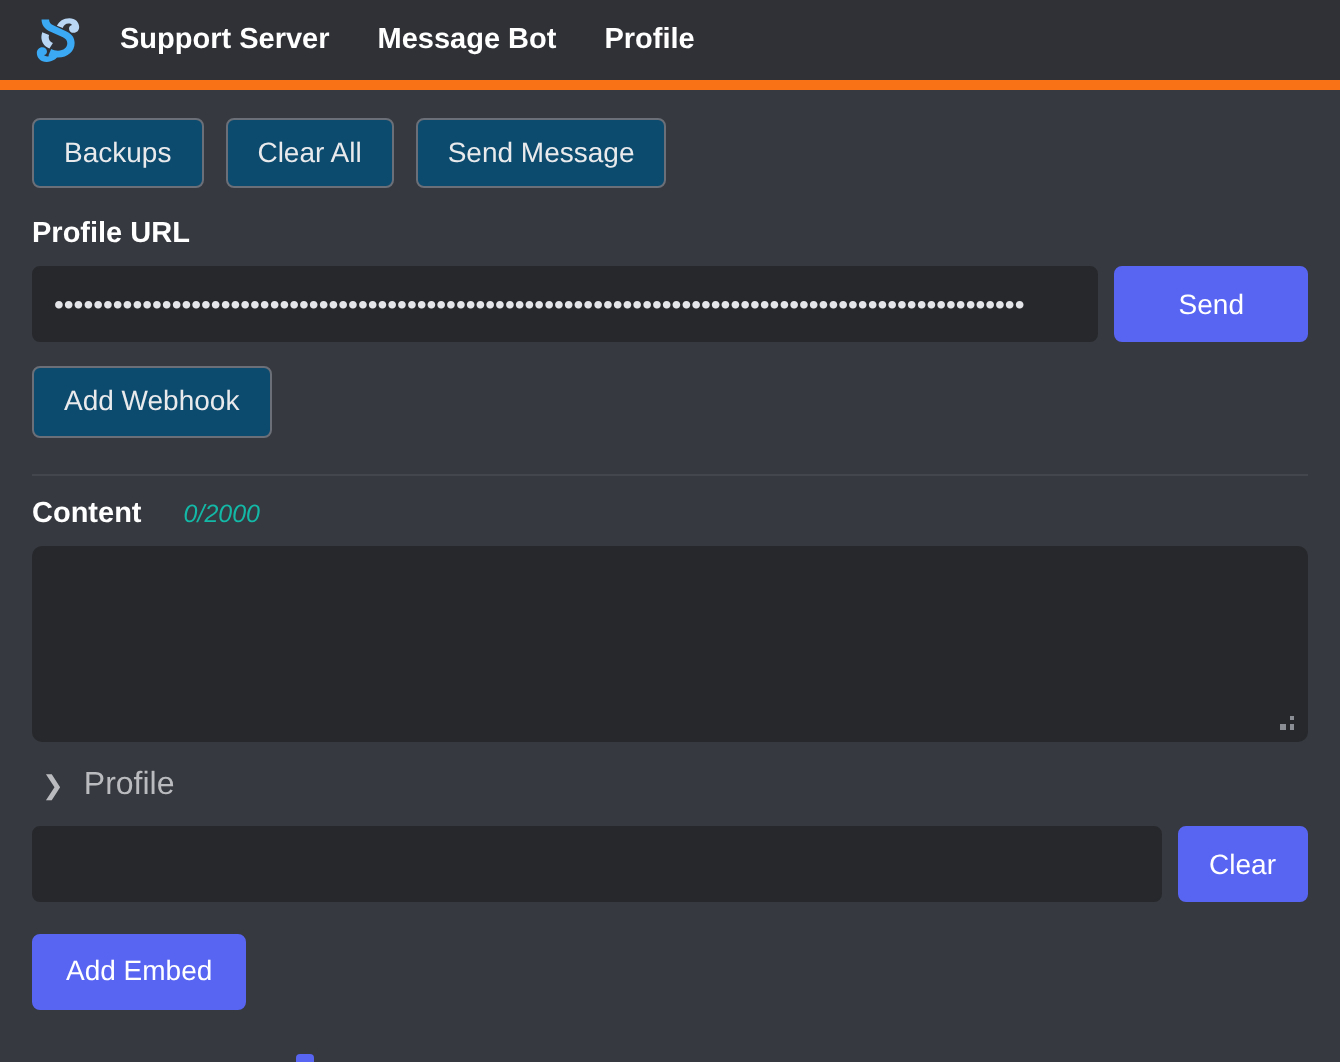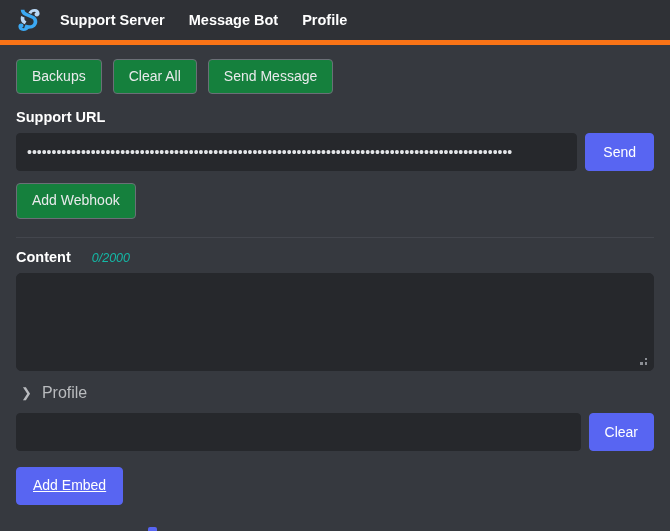--- a/index.html
+++ b/index.html
@@ -52,21 +52,21 @@
     border-radius: 4px;
     padding: 9px 15px;
     cursor: pointer;
     line-height: 1.1;
     white-space: nowrap;
     display: inline-flex;
     align-items: center;
     justify-content: center;
   }
   .btn-outline {
-    background: #15803d;
+    background: #0c4a6e;
     color: #e9eaec;
     border: 1px solid #6b6f77;
     text-align: center;
   }
   .btn-primary {
     background: #5865f2;
     color: #ffffff;
     border: 1px solid #5865f2;
   }
 
@@ -112,21 +112,21 @@
     border-radius: 4px;
     color: #e3e5e8;
     font-family: "Liberation Sans", sans-serif;
     font-size: 14px;
     padding: 9px 10px;
     min-width: 0;
     outline: none;
     height: 38px;
   }
   .text-input::placeholder { color: #72767d; }
-  .send-btn { padding: 9px 17px; }
+  .send-btn { padding: 9px 31px; }
 
   
   .divider {
     border: 0;
     border-top: 1px solid #43464d;
     margin: 18px 0 12px 0;
   }
 
   
   .content-area {
@@ -190,21 +190,21 @@
     flex: 1 1 auto;
     background: #26282c;
     border: 1px solid #26282c;
     border-radius: 4px;
     height: 38px;
     min-width: 0;
   }
 
   
   .add-embed-wrap { margin-top: 16px; }
-  .add-embed { padding: 10px 16px; text-decoration: underline; }
+  .add-embed { padding: 10px 16px; }
 
   
   .bottom-peek {
     position: absolute;
     left: 148px;
     bottom: -8px;
     width: 9px;
     height: 12px;
     background: #5865f2;
     border-radius: 2px;
@@ -229,21 +229,21 @@
 </div>
 
 <div class="page">
 
   <div class="btn-row">
     <button class="btn btn-outline">Backups</button>
     <button class="btn btn-outline">Clear All</button>
     <button class="btn btn-outline">Send Message</button>
   </div>
 
-  <label class="field-label">Support URL</label>
+  <label class="field-label">Profile URL</label>
   <div class="input-row">
     <input class="text-input" type="text" value="•••••••••••••••••••••••••••••••••••••••••••••••••••••••••••••••••••••••••••••••••••••••••••••••••••" style="">
     <button class="btn btn-primary send-btn">Send</button>
   </div>
 
   <div style="margin-top:12px;">
     <button class="btn btn-outline">Add Webhook</button>
   </div>
 
   <hr class="divider">

